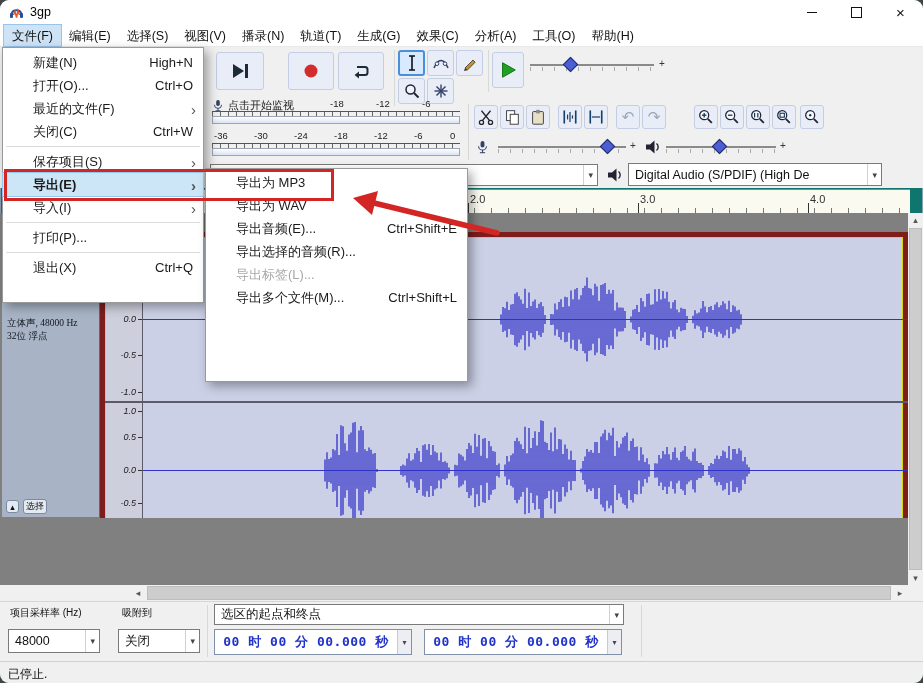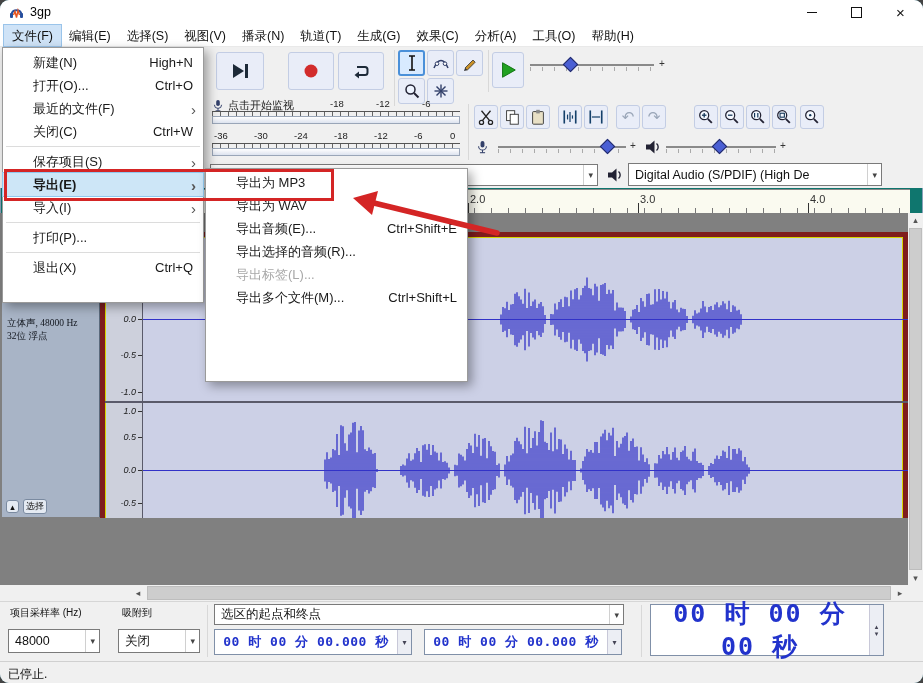--- a/index.html
+++ b/index.html
@@ -423,27 +423,20 @@
     </div>
     <div class="abs timefield" style="left:214px;top:27px;width:198px;height:26px">
       <span class="tf-text">00 时 00 分 00.000 秒</span>
       <span class="tf-spin">▾</span>
     </div>
     <div class="abs timefield" style="left:424px;top:27px;width:198px;height:26px">
       <span class="tf-text">00 时 00 分 00.000 秒</span>
       <span class="tf-spin">▾</span>
     </div>
     <div class="abs vsep" style="left:641px;top:3px;height:52px"></div>
-    <div class="abs timefield bigtime" style="left:650px;top:2px;width:234px;height:52px">
-      <span class="tf-text">00 时 00 分 00 秒</span>
-      <span class="tf-spin">
-          <span style="line-height: 7px; font-size: 7px;">▴</span>
-          <span style="line-height: 7px; font-size: 7px;">▾</span>
-        </span>
-    </div>
   </div>
 
   <div class="abs statusbar">
     <span class="abs status-text">已停止.</span>
   </div>
 
   <div class="abs menu filemenu">
     <div style="height:3px"></div>
     <div class="mi">
         <span class="ml">新建(N)</span>

